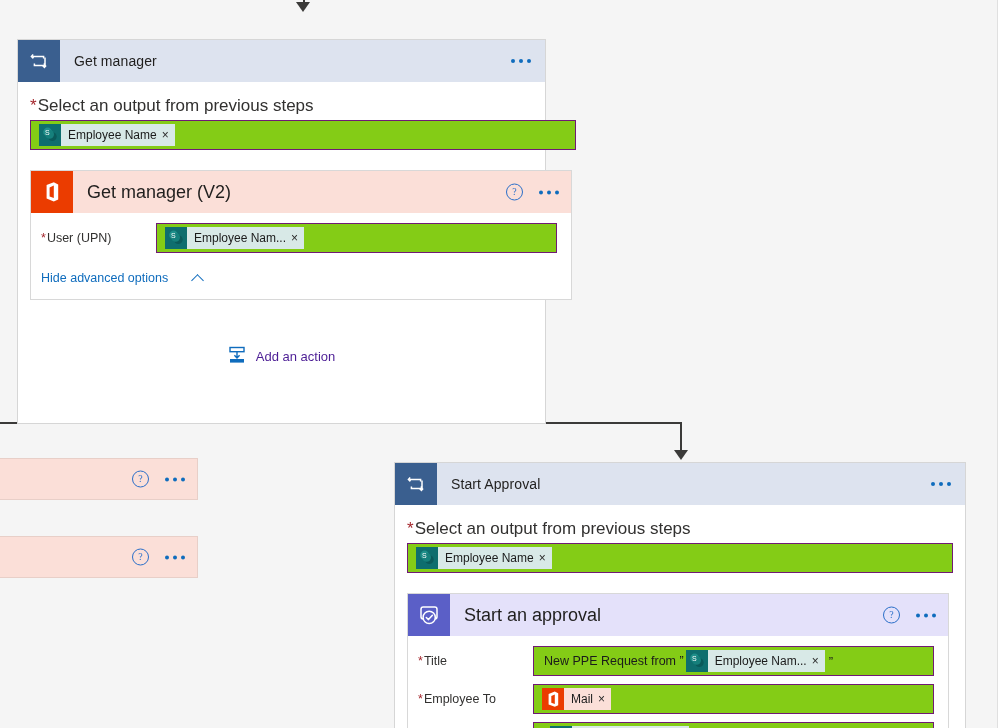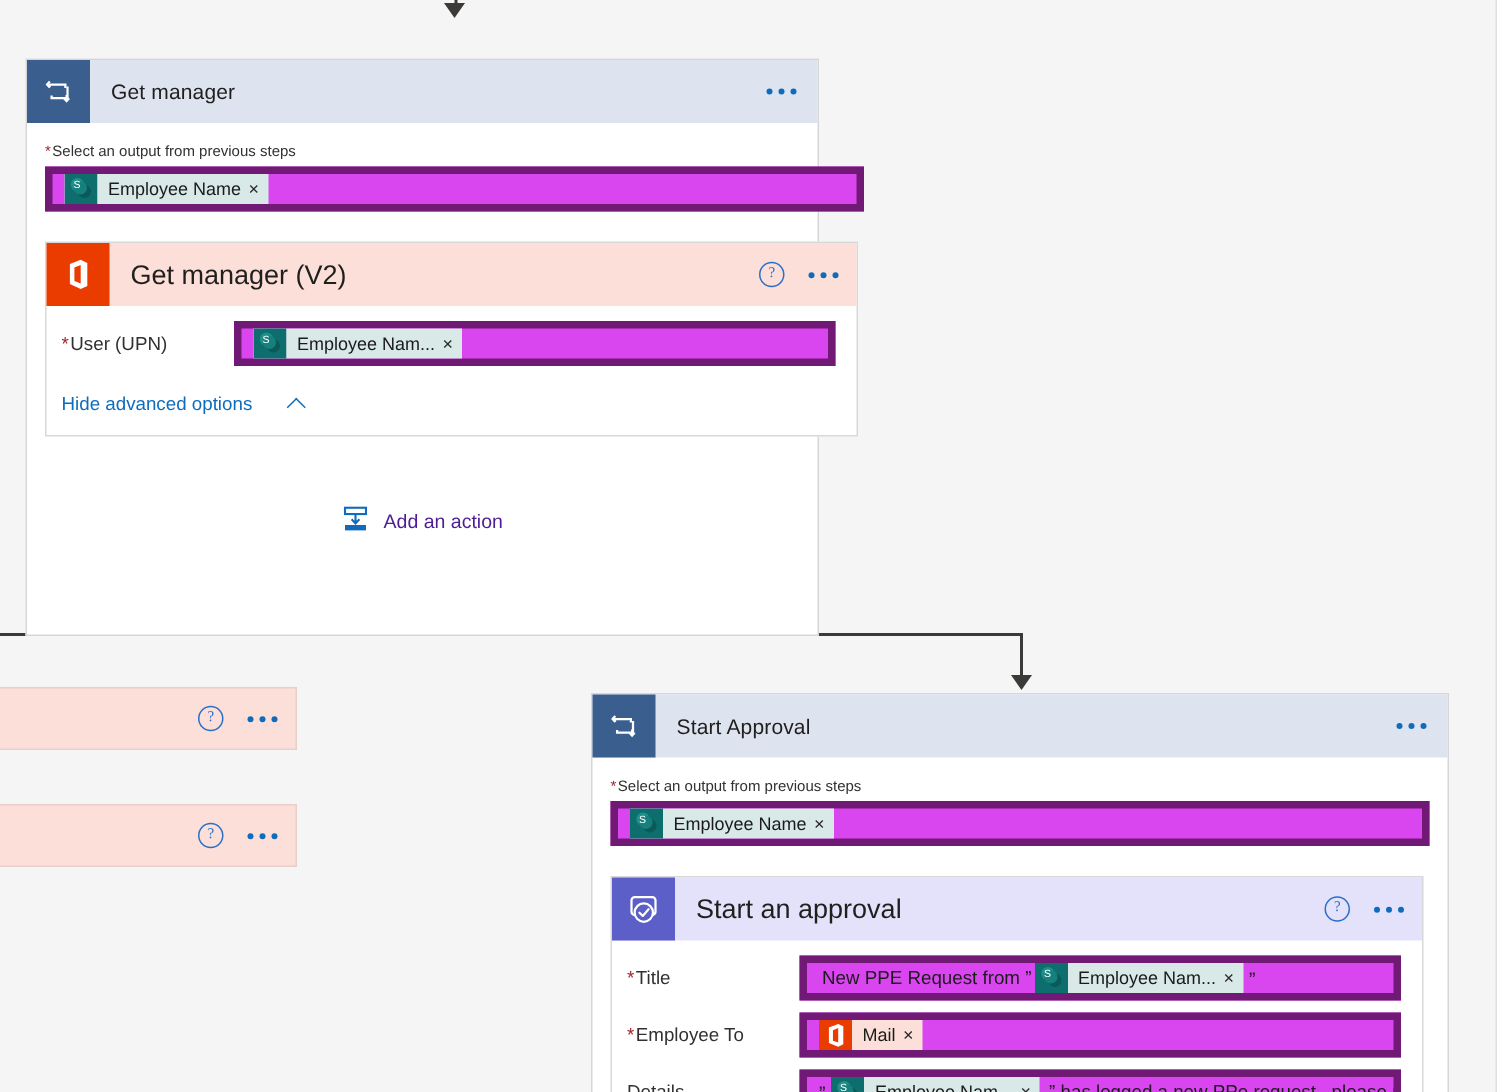--- a/index.html
+++ b/index.html
@@ -80,31 +80,31 @@
   }
   .ellipsis-btn i {
     width: 4px; height: 4px; border-radius: 50%;
     background: #0f6cbd; display: block;
   }
 
   .scope-body { padding: 14px 12px 0 12px; }
 
   
   .field-label {
-    font-size: 10px;
+    font-size: 17px;
     color: #323130;
     margin-bottom: 4px;
     white-space: nowrap;
   }
   .req-star { color: #a4262c; margin-right: 1px; }
 
   
   .input-box {
-    border: 5px solid #701a75;
-    background: #d946ef;
+    border: 1px solid #701a75;
+    background: #84cc16;
     height: 28px;
     display: flex;
     align-items: center;
     padding: 0 6px;
     box-sizing: border-box;
     font-size: 12.5px;
     overflow: hidden;
     white-space: nowrap;
   }
   .input-box.tall { height: 30px; }

